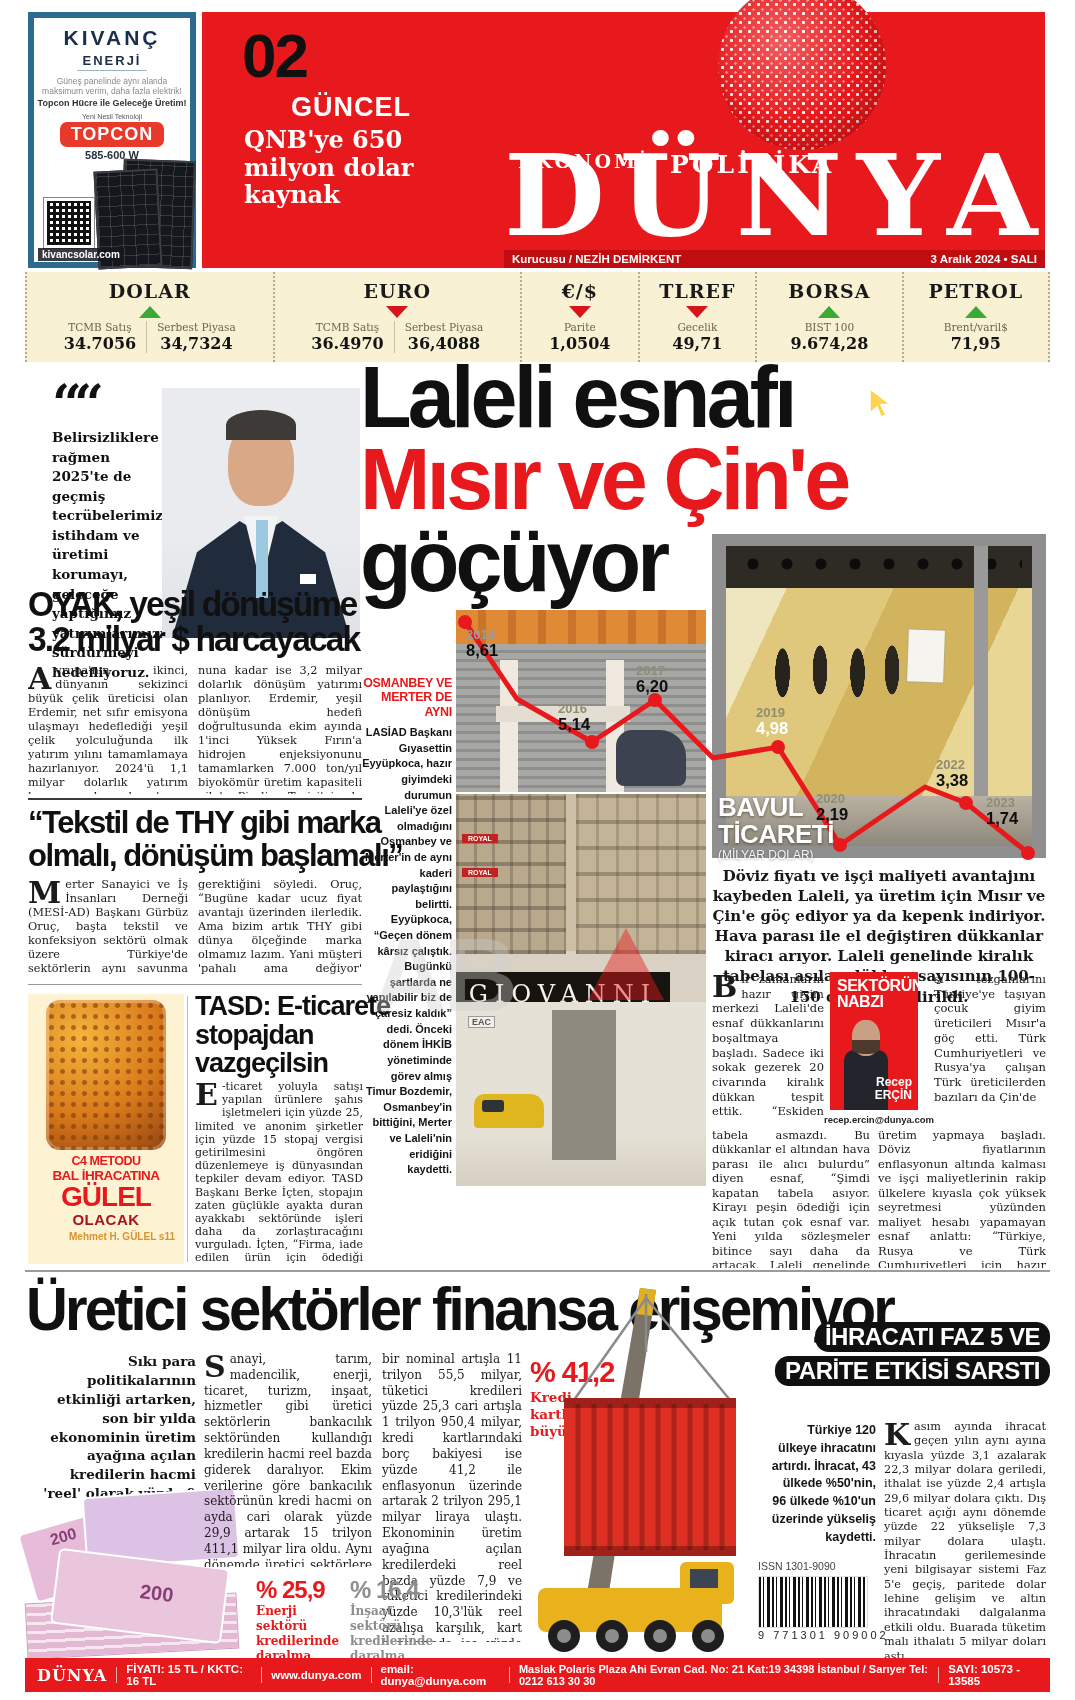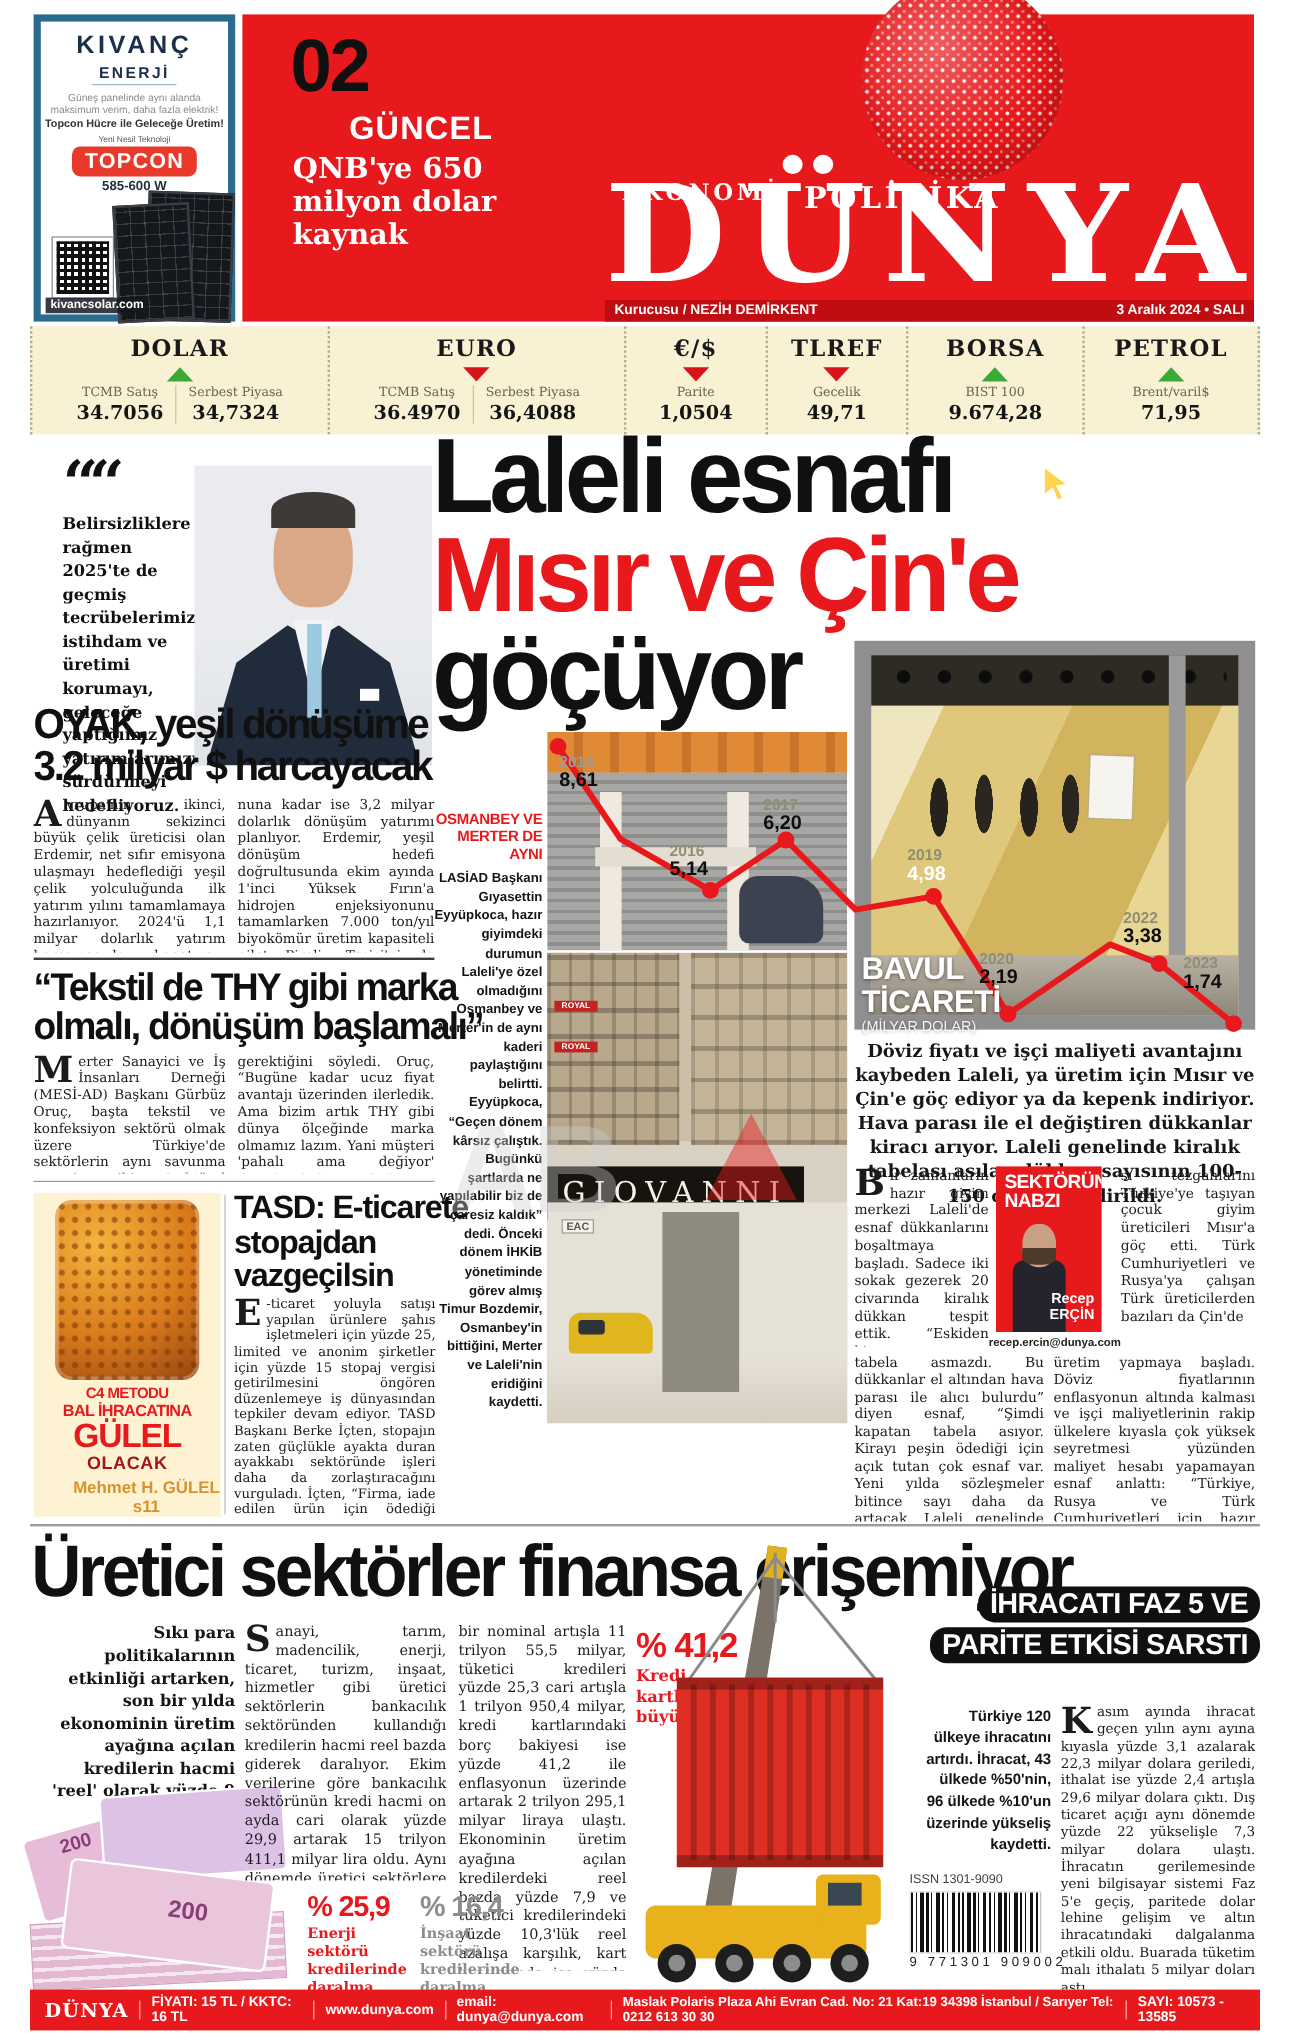--- a/index.html
+++ b/index.html
@@ -201,21 +201,21 @@
   <div class="abs" style="left:28px;top:994px;width:156px;height:270px;background:#fdf3d2;text-align:center;overflow:hidden;">
     <div class="abs" style="left:18px;top:6px;width:120px;height:150px;background:
       radial-gradient(circle at 30% 25%, #f4b43c, #d97a1b 55%, #9c4a12 95%);border-radius:14px;
       background-blend-mode:multiply;box-shadow:inset 0 0 0 3px rgba(255,255,255,.25);"></div>
     <div class="abs" style="left:18px;top:6px;width:120px;height:150px;border-radius:14px;
       background-image:radial-gradient(rgba(120,50,5,.55) 2px, rgba(0,0,0,0) 3px);background-size:11px 11px;"></div>
     <div class="sans b red" style="margin-top:160px;font-size:12.5px;letter-spacing:-0.5px;">C4 METODU</div>
     <div class="sans b red" style="font-size:13.5px;letter-spacing:-0.5px;">BAL İHRACATINA</div>
     <div class="sans b red" style="font-size:28px;letter-spacing:-1px;line-height:1.0;">GÜLEL</div>
     <div class="sans b" style="font-size:15px;color:#a6131c;letter-spacing:0.5px;">OLACAK</div>
-    <div class="sans b" style="font-size:14px;color:#d8922e;margin-top:3px;padding-left:32px;">Mehmet H. GÜLEL s11</div>
+    <div class="sans b" style="font-size:10px;color:#d8922e;margin-top:3px;padding-left:32px;">Mehmet H. GÜLEL s11</div>
   </div>
   <div class="abs" style="left:187px;top:996px;width:1px;height:266px;background:#bbb;"></div>
 
   <div class="abs hl" style="left:195px;top:992px;font-size:27px;line-height:1.06;letter-spacing:-1px;">
     <div>TASD: E-ticarete</div>
     <div>stopajdan</div>
     <div>vazgeçilsin</div>
   </div>
   <div class="abs just clip" style="left:195px;top:1080px;width:168px;height:184px;font-size:11px;line-height:1.2;">
     <span class="dropcap">E</span><span>-ticaret yoluyla satışı yapılan ürünlere şahıs işletmeleri için yüzde 25, limited ve anonim şirketler için yüzde 15 stopaj vergisi getirilmesini öngören düzenlemeye iş dünyasından tepkiler devam ediyor. TASD Başkanı Berke İçten, stopajın zaten güçlükle ayakta duran ayakkabı sektöründe işleri daha da zorlaştıracağını vurguladı. İçten, “Firma, iade edilen ürün için ödediği stopajı aylar sonra devletten geri alabilecek, belki de hiç alamayacak” dedi.</span> 

